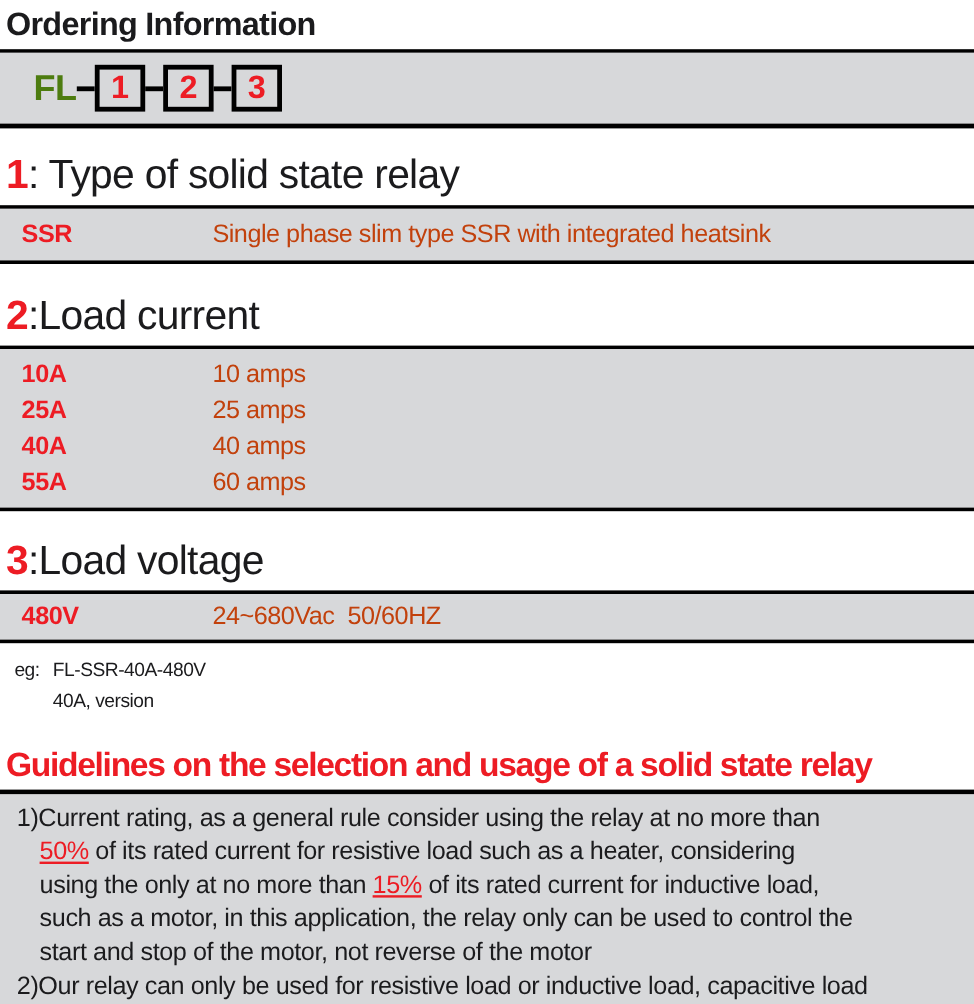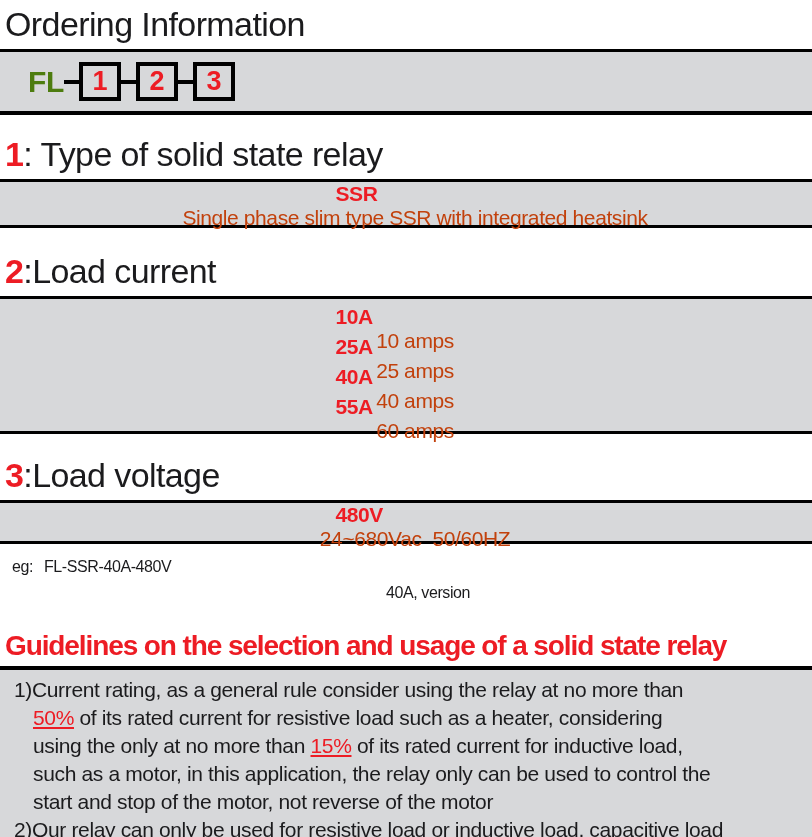--- a/index.html
+++ b/index.html
@@ -11,21 +11,21 @@
     font-family: "Liberation Sans", "DejaVu Sans", sans-serif;
     letter-spacing: -0.4px;
     overflow: hidden;
   }
   .page { width: 812px; height: 837px; padding-top: 5px; }
 
   .hr { height: 3px; background: #000; width: 100%; }
   .hr.thick { height: 4px; }
 
   .page-title {
-    font-size: 34px; font-weight: normal; letter-spacing: -0.6px;
+    font-size: 27px; font-weight: bold; letter-spacing: -0.6px;
     padding-left: 5px; margin-bottom: 5px;
   }
 
   .band {
     background: #d7d8da;
     width: 100%;
   }
   .diagram {
     height: 59px;
     display: flex; align-items: center;
@@ -49,33 +49,32 @@
   }
   .sec-head .num { color: #ed1c24; font-weight: bold; }
   .spacer20 { height: 20px; }
   .spacer24 { height: 24px; }
   .spacer22 { height: 22px; }
 
   .row {
     display: flex; align-items: center;
     padding-left: 18px;
     font-size: 21px;
-    flex-direction: column;
   }
   .row .code { width: 159px; font-weight: bold; color: #ed1c24; }
   .row .desc { flex: 1; color: #c2410c; white-space: pre-wrap; }
   .row.single { height: 43px; }
   .row.volt { height: 38px; }
   .rows-block { padding: 6px 0 6px 0; }
   .rows-block .row { height: 30px; }
 
   .example { padding-left: 12px; margin-top: 10px; font-size: 16px; line-height: 26px; }
   .example .eg-line1 { display: flex; }
   .example .eg-label { width: 32px; }
-  .example .eg-note { padding-left: 32px; text-align: center; }
+  .example .eg-note { padding-left: 32px; }
 
   .g-title {
     color: #ed1c24; font-weight: bold;
     font-size: 28px; letter-spacing: -1.1px;
     padding-left: 5px; margin-bottom: 4px;
     white-space: nowrap;
   }
   .g-block {
     padding: 6px 10px 9px 14px;
     font-size: 21px; line-height: 28px;

